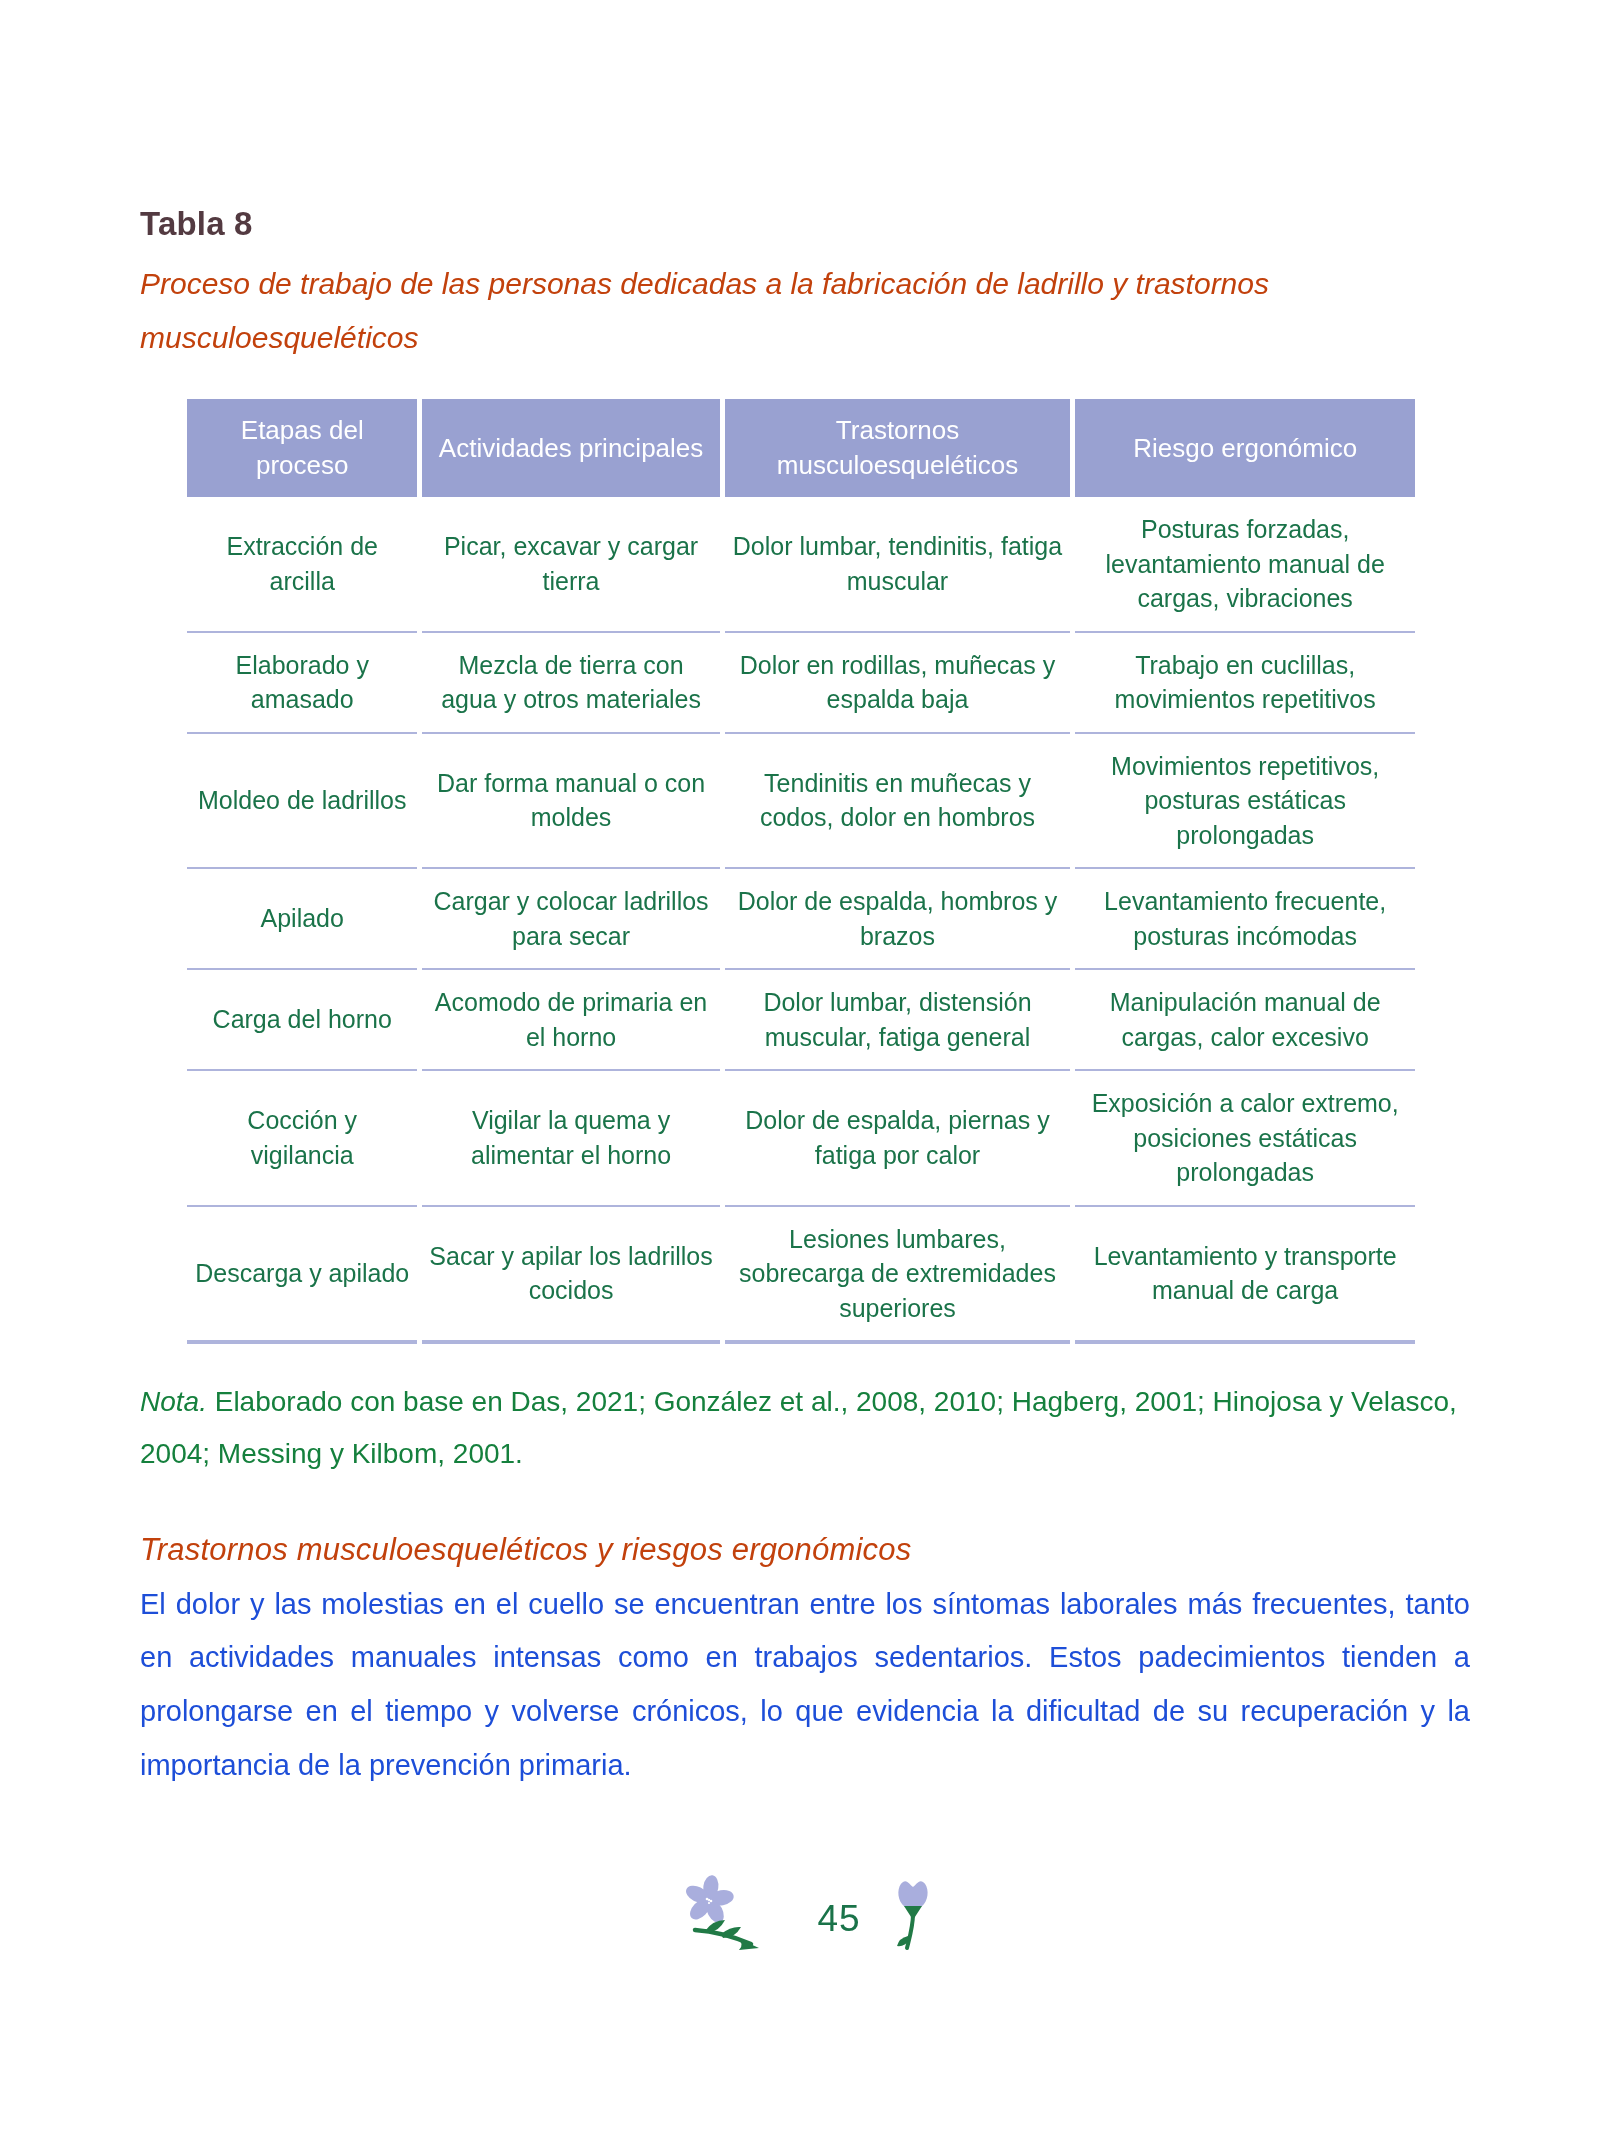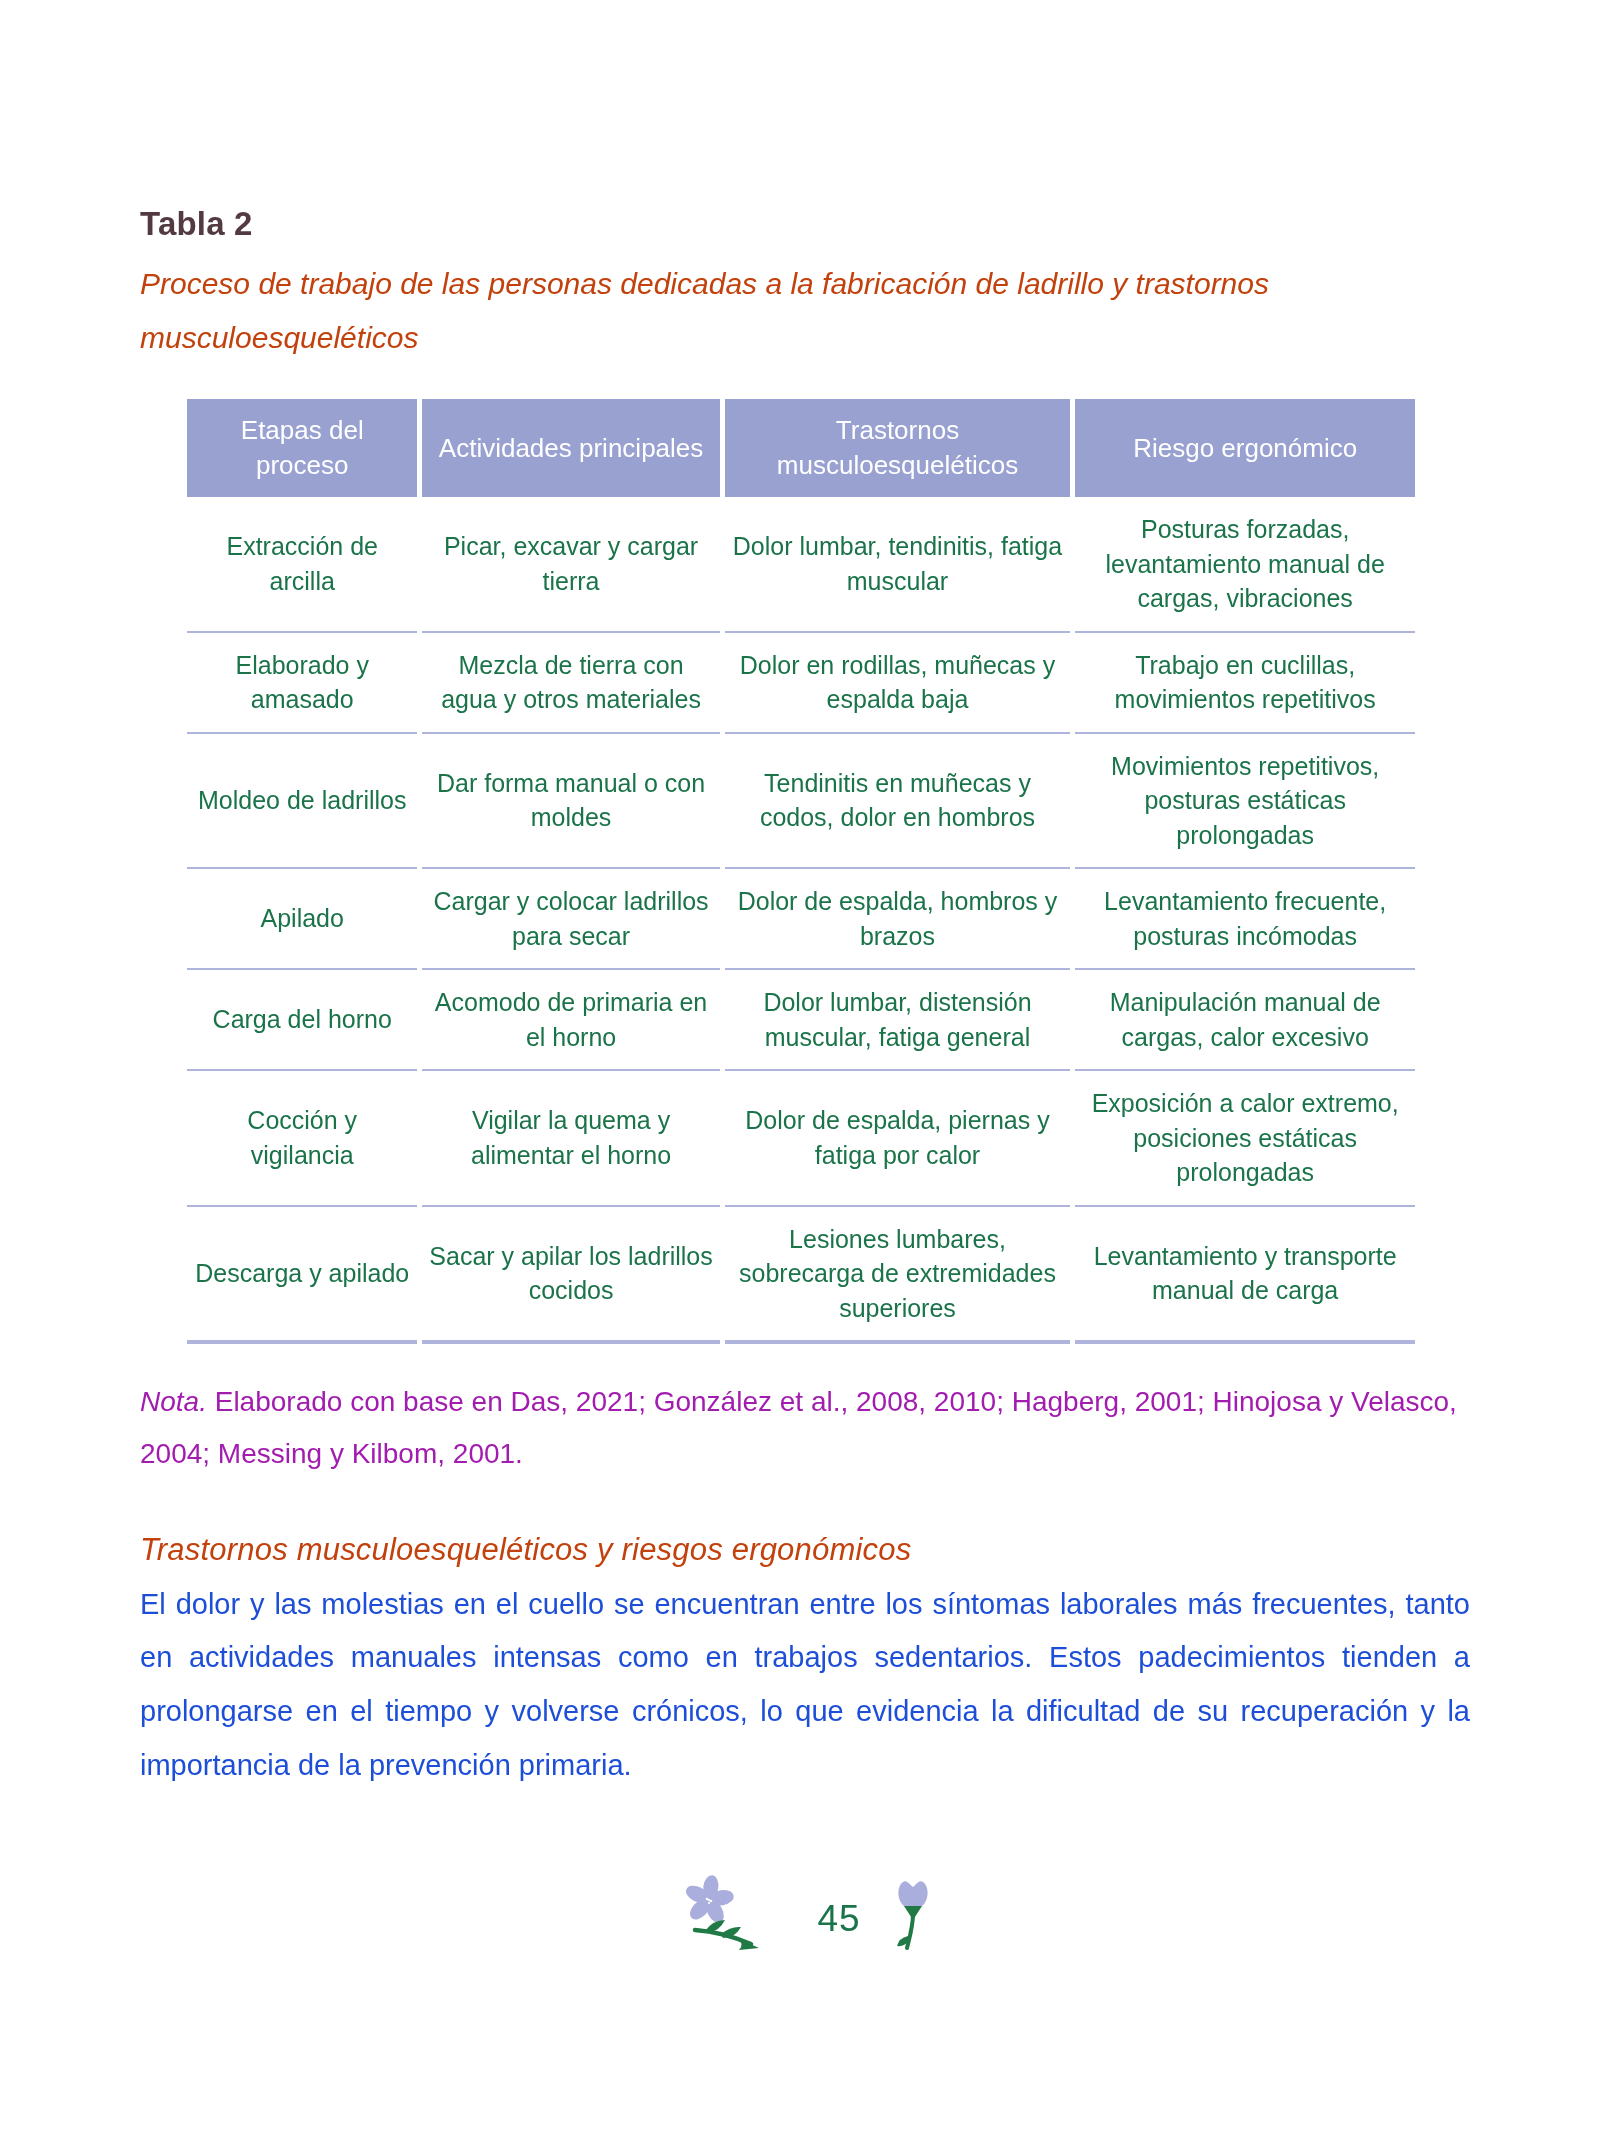--- a/index.html
+++ b/index.html
@@ -63,21 +63,21 @@
     vertical-align: middle;
     border-bottom: 2px solid #aeb4dc;
   }
   .process-table tr.last-row td {
     border-bottom-width: 4px;
   }
   
   .nota {
     margin-top: 32px;
     font-size: 28px;
-    color: #a21caf;
+    color: #15803d;
     line-height: 1.85;
     max-width: 1335px;
   }
   .nota .italic { font-style: italic; }
   
   .section-heading {
     margin-top: 52px;
     font-size: 31px;
     font-style: italic;
     color: #c2410c;
@@ -105,21 +105,21 @@
     font-weight: normal;
     letter-spacing: 1px;
   }
   .ornament { display: inline-block; }
 </style>
 </head>
 <body>
 
 <div class="page">
 
-  <div class="table-label">Tabla 2</div>
+  <div class="table-label">Tabla 8</div>
 
   <div class="table-caption">Proceso de trabajo de las personas dedicadas a la fabricación de ladrillo y trastornos musculoesqueléticos</div>
 
   <table class="process-table">
     <colgroup>
       <col style="width:19%">
       <col style="width:24.5%">
       <col style="width:28.5%">
       <col style="width:28%">
     </colgroup>

